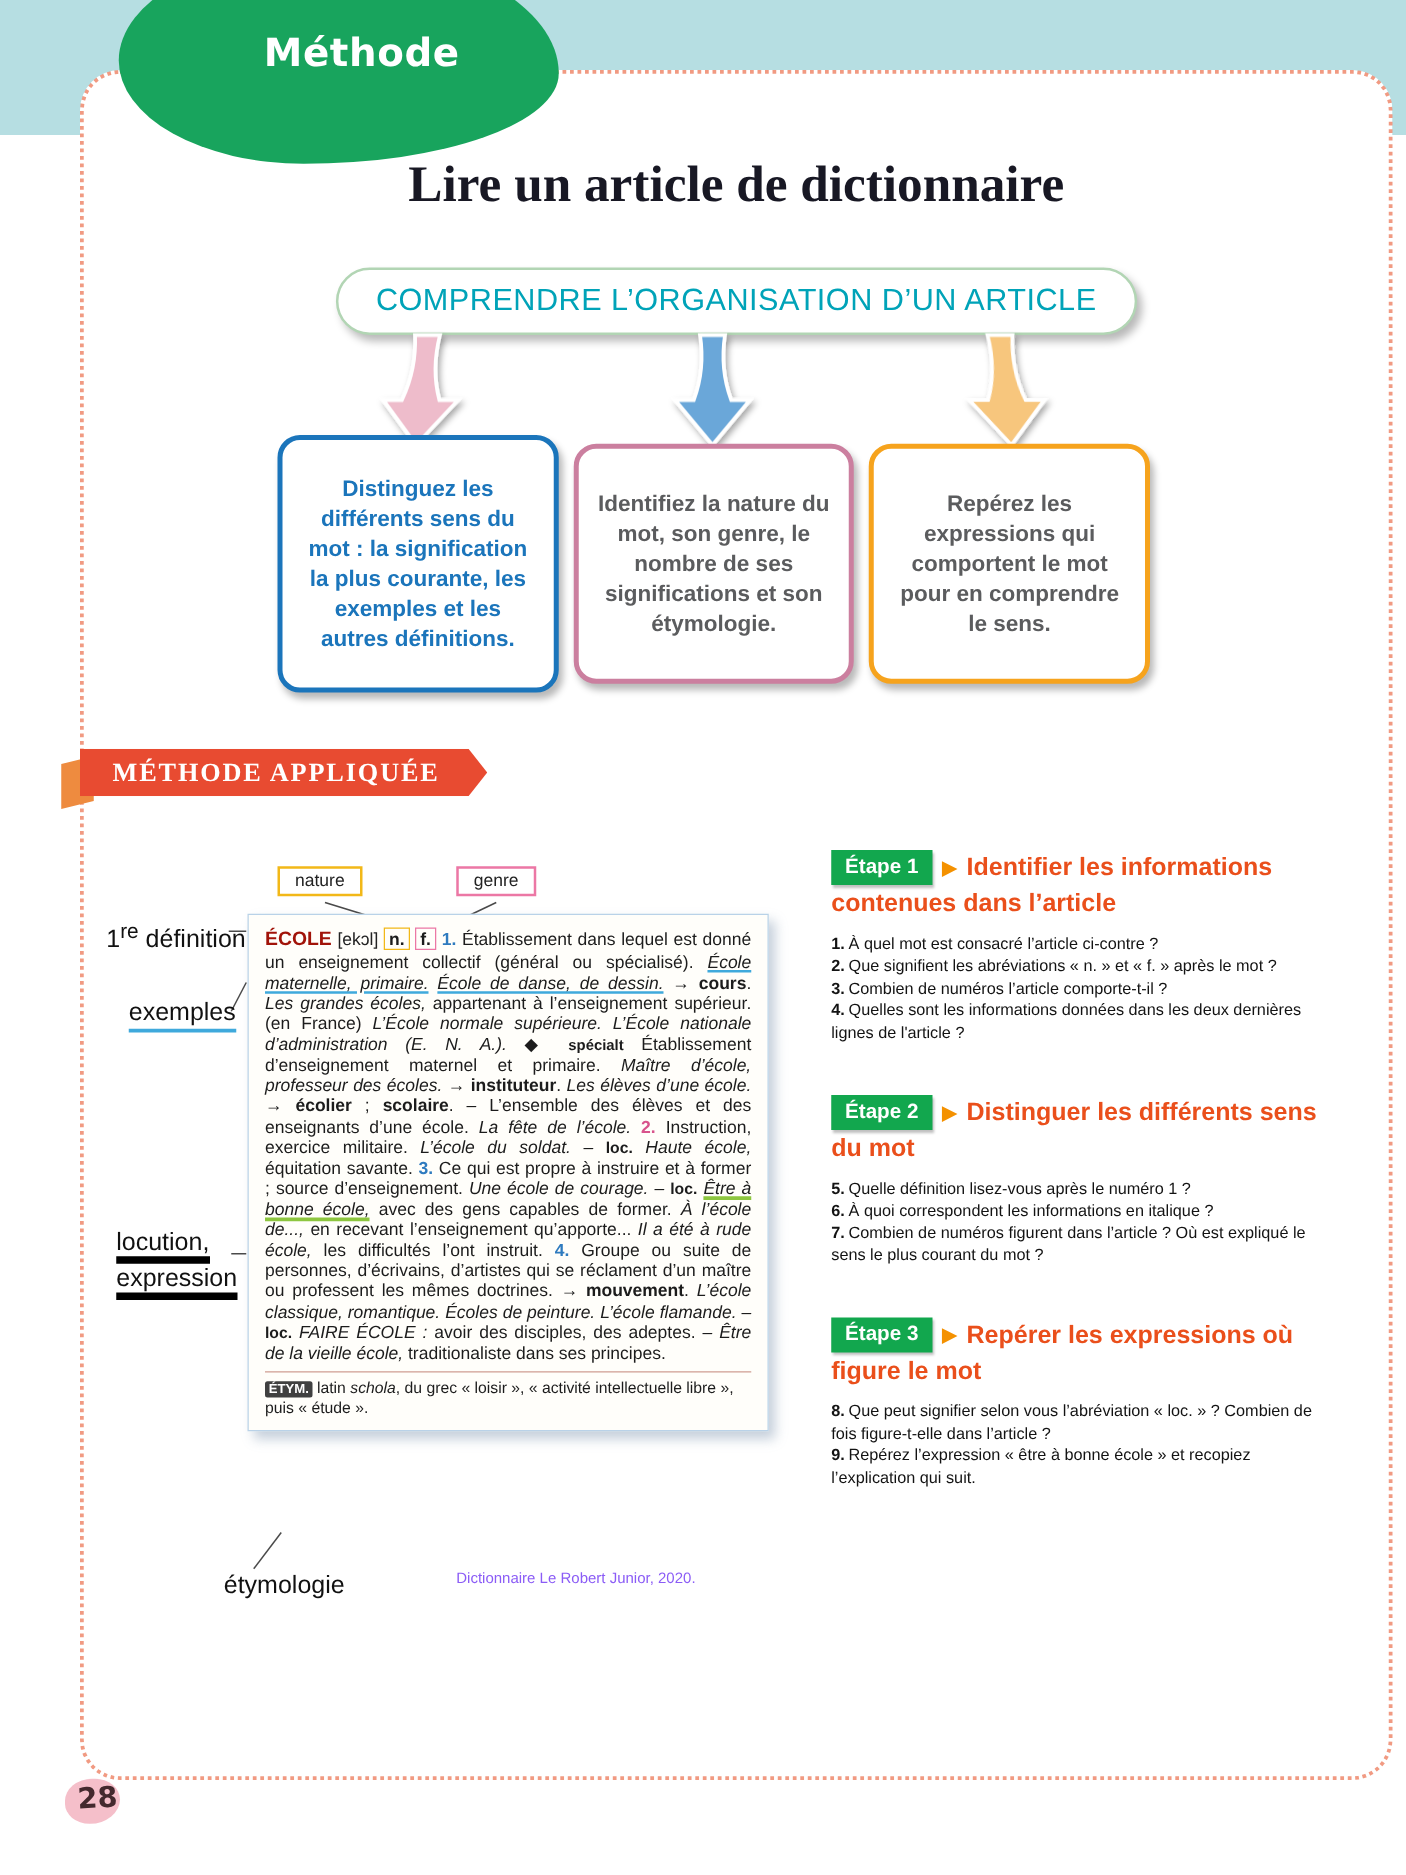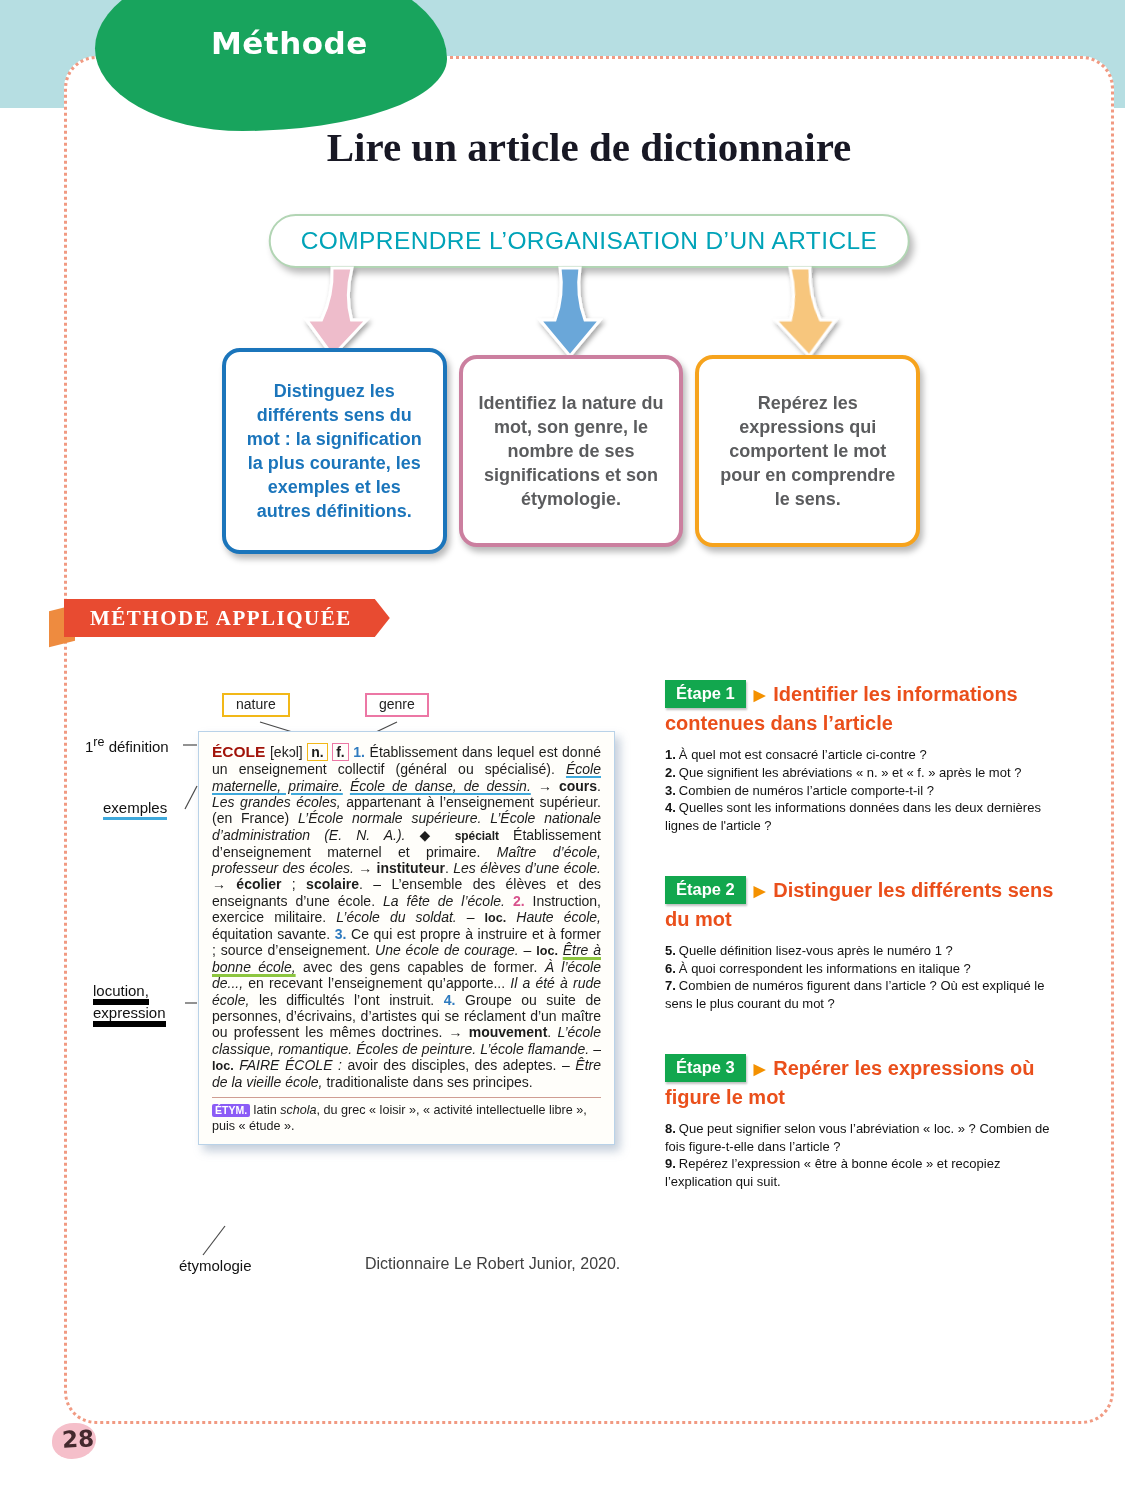--- a/index.html
+++ b/index.html
@@ -43,21 +43,21 @@
             line-height:38px; padding:0 38px 0 26px;
             clip-path:polygon(0 0, calc(100% - 15px) 0, 100% 50%, calc(100% - 15px) 100%, 0 100%); }
 
   .content { position:absolute; left:0; top:620px; width:100%; height:700px; }
 
   .left-col { position:absolute; left:18px; top:0; width:565px; height:650px; }
   .connectors { position:absolute; left:0; top:0; pointer-events:none; }
   .tag { position:absolute; background:#fff; font-size:14px; color:#222; padding:1px 12px 3px; }
   .tag-nature { left:137px; top:14px; border:2px solid #f2b818; }
   .tag-genre  { left:280px; top:14px; border:2px solid #ec77a5; }
-  .ann { position:absolute; font-size:15px; color:#111; }
+  .ann { position:absolute; font-size:20px; color:#111; }
   .ann-def  { left:0;   top:56px; }
   .ann-ex   { left:18px; top:120px; border-bottom:3px solid #3fa9dc; padding-bottom:1px; }
   .ann-loc  { left:8px;  top:301px; line-height:1.45; }
   .u-green  { border-bottom:6px solid #000000; }
   .ann-etym { left:74px; top:578px;margin-left:20px; }
 
   .article-box { position:absolute; left:113px; top:52px; width:417px; background:#fffefa;
                  border:1px solid #b9d2e8; box-shadow:5px 6px 9px rgba(110,135,165,.4);
                  padding:11px 13px 9px; }
   .art-body { font-size:14px; line-height:1.17; text-align:justify; color:#1c1c1c; }
@@ -70,23 +70,23 @@
   .seg-numb { font-weight:bold; color:#2f7bbf; }
   .seg-nump { font-weight:bold; color:#d8538c; }
   .seg-i    { font-style:italic; }
   .seg-b    { font-weight:bold; }
   .seg-exu  { font-style:italic; text-decoration:underline; text-decoration-color:#3fa9dc;
               text-decoration-thickness:2px; text-underline-offset:2px; }
   .seg-locu { font-style:italic; text-decoration:underline; text-decoration-color:#8dc63f;
               text-decoration-thickness:2.5px; text-underline-offset:2px; }
   .seg-sc   { font-size:.85em; font-weight:600; }
   .seg-loc  { font-weight:bold; font-size:.9em; }
-  .seg-etymtag { font-weight:bold; font-size:10.5px; background:#8b5cf6; color:#fff;
+  .seg-etymtag { font-weight:bold; font-size:10.5px; background:#404040; color:#fff;
                  padding:0 3px 1px; border-radius:2px; }
-  .caption { position:absolute; left:280px; top:576px; font-size:16px; color:#404040; }
+  .caption { position:absolute; left:280px; top:576px; font-size:12px; color:#8b5cf6; }
 
   .right-col { position:absolute; left:598px; top:2px; width:390px; }
   .step-head { font-size:20px; font-weight:bold; color:#ea4f1b; line-height:1.35; }
   .badge { display:inline-block; background:#12a74e; color:#fff; font-size:16.5px; font-weight:bold;
            padding:2px 11px 4px; margin-right:8px; transform:translateY(-2px);
            box-shadow:1px 2px 2px rgba(0,0,0,.25); }
   .play { color:#f49100; font-size:15px; margin-right:8px; vertical-align:1px; }
   .qs { margin-top:9px; }
   .q { font-size:13px; line-height:1.36; color:#131313; }
   .q b { margin-right:3px; }

